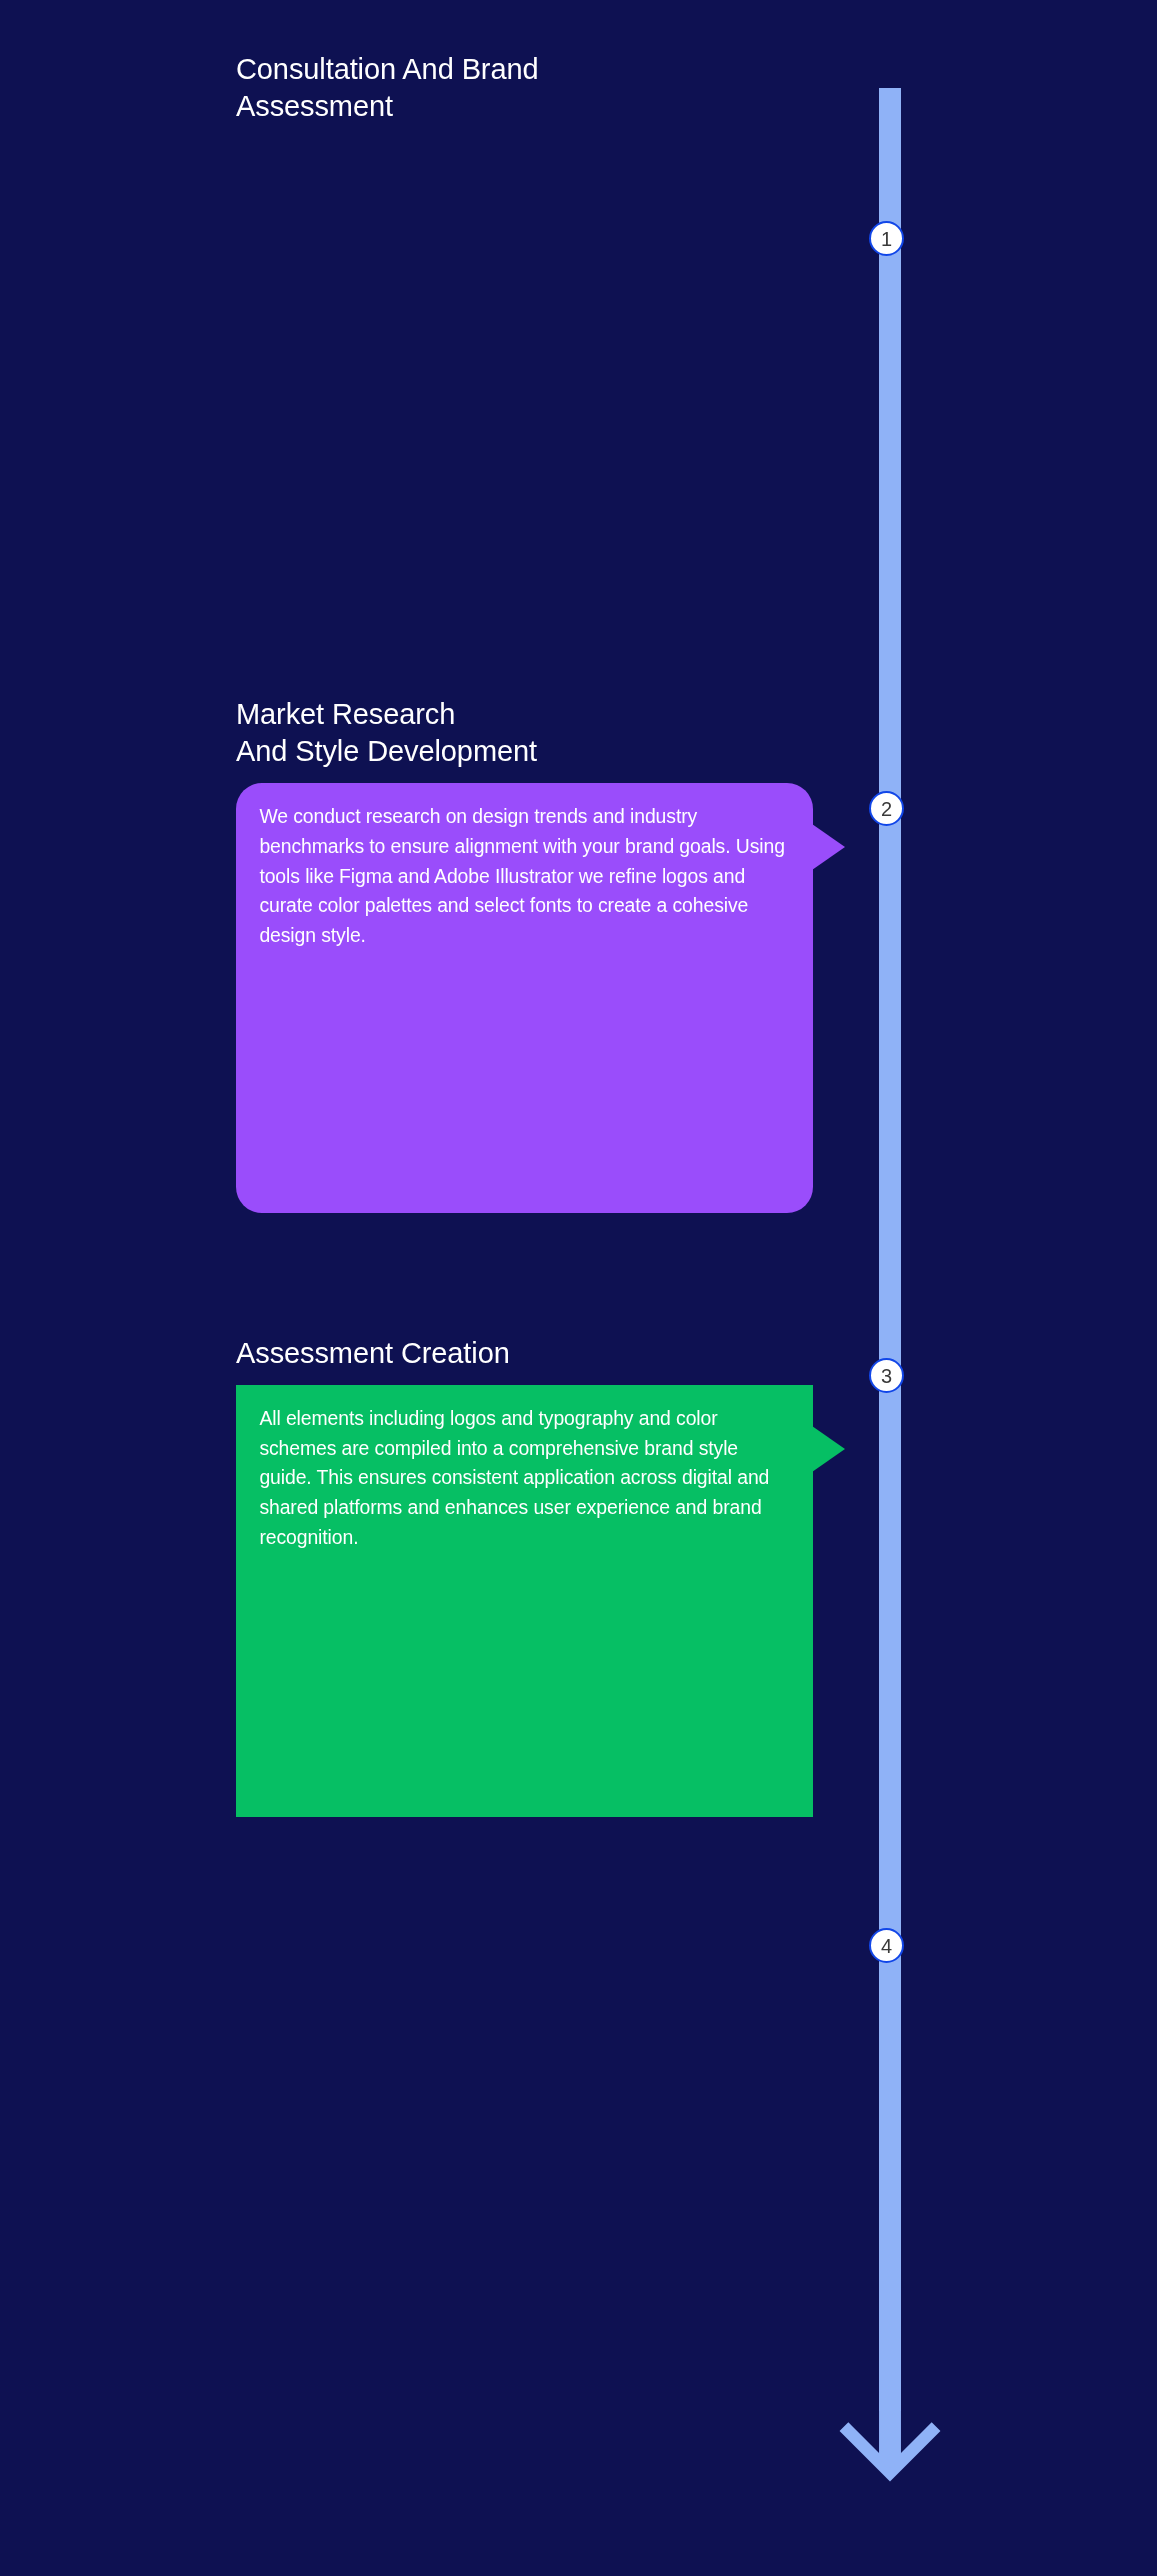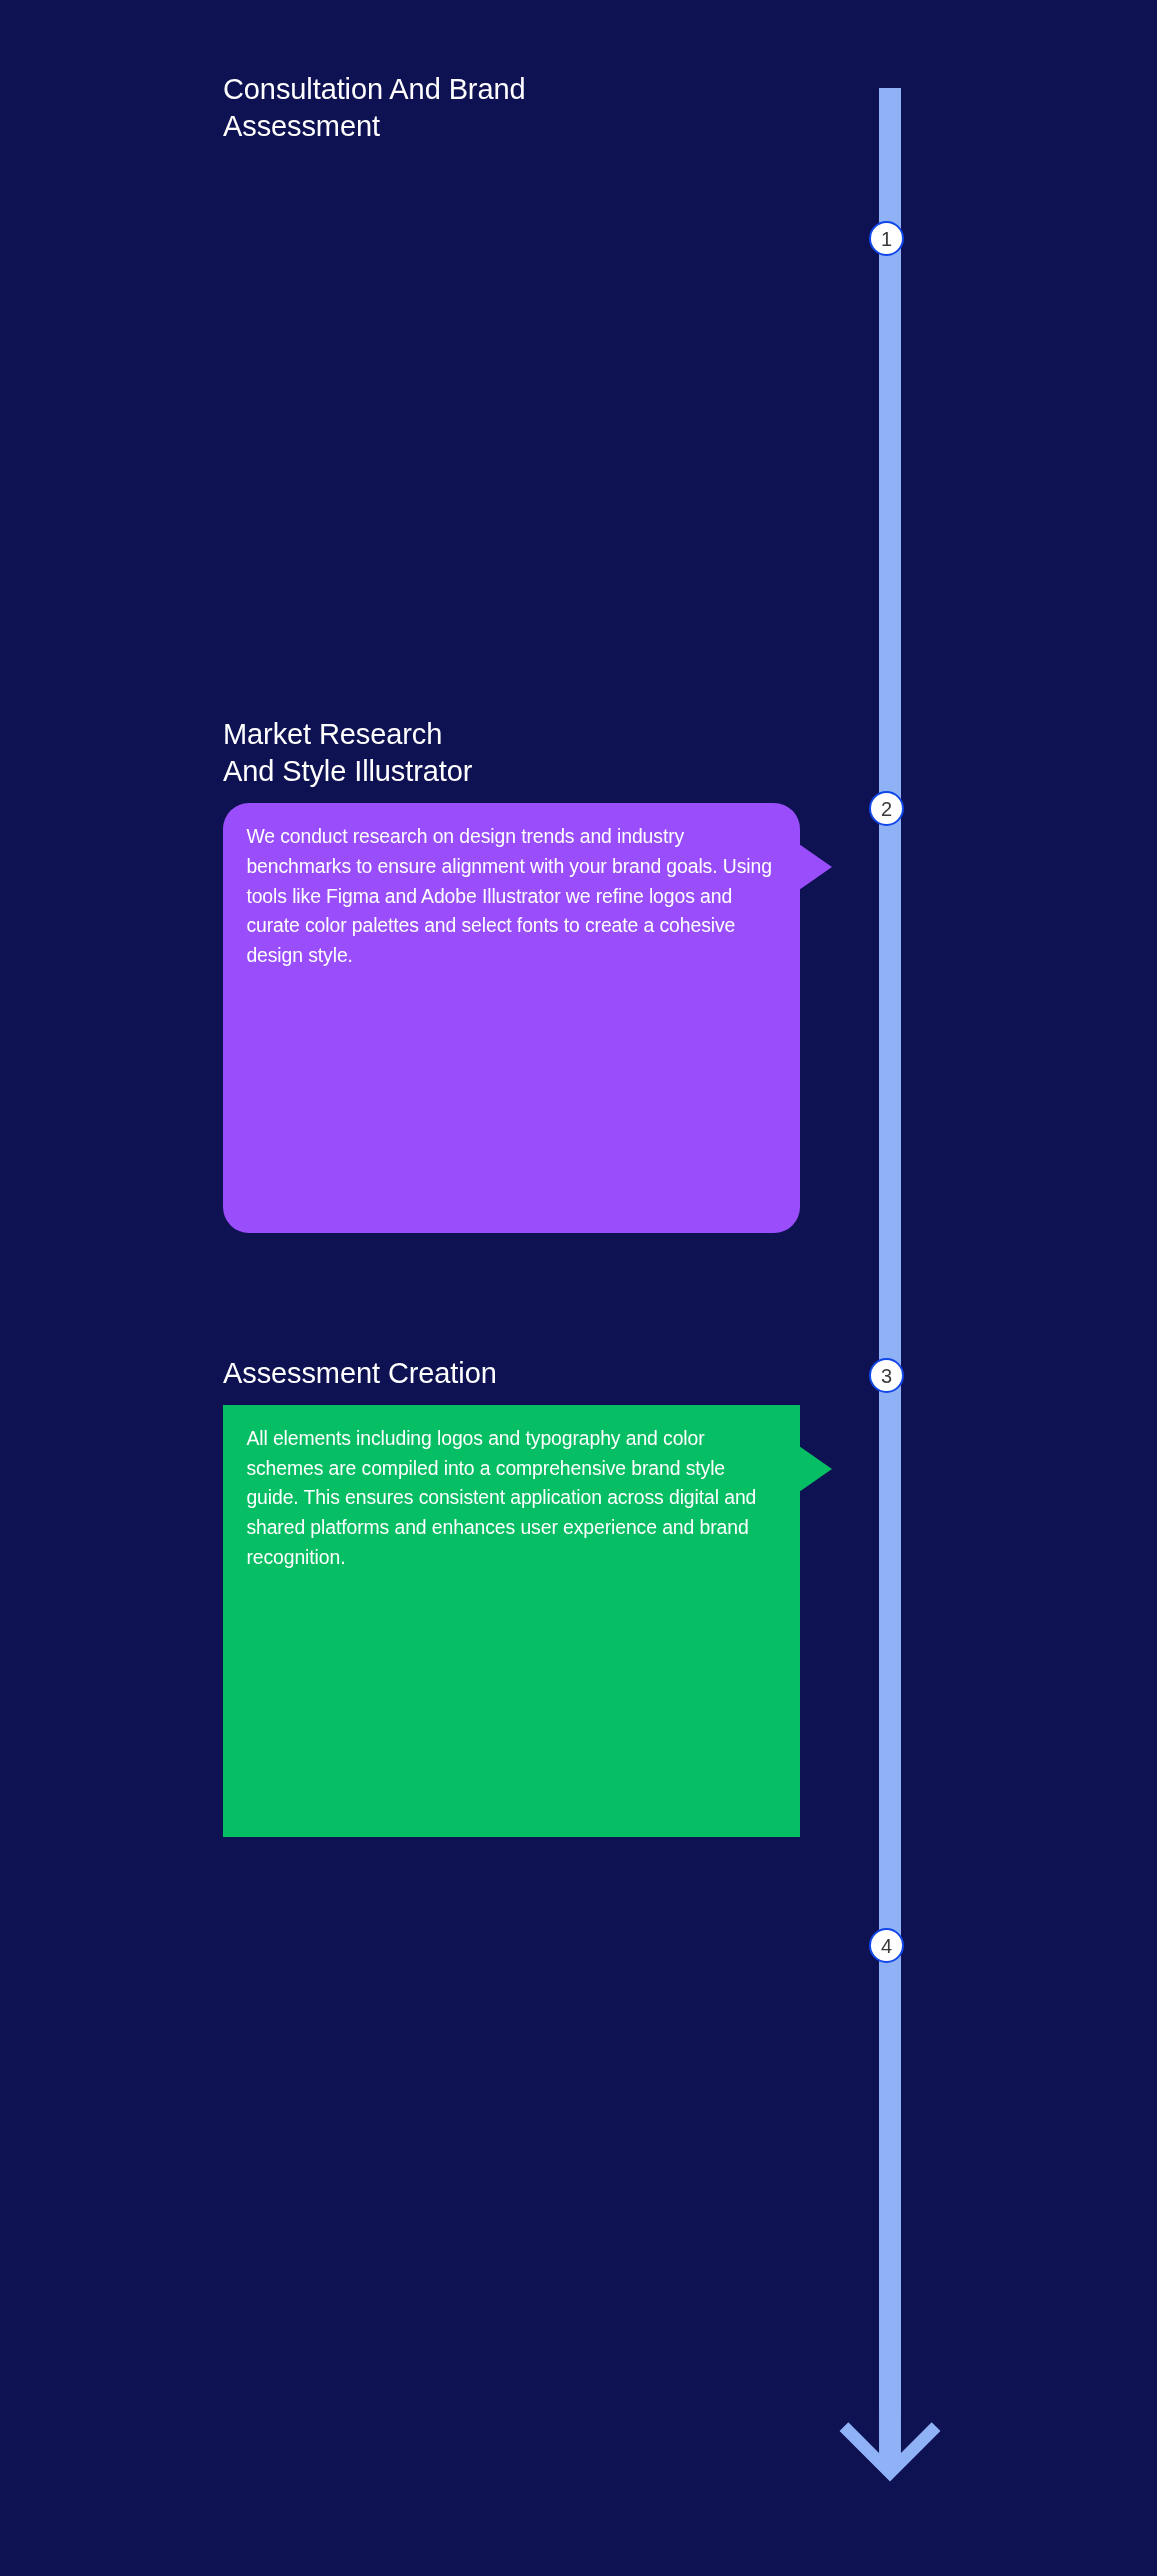--- a/index.html
+++ b/index.html
@@ -58,23 +58,22 @@
     font-size: 20px;
     font-weight: 400;
     color: #3a3a3a;
     line-height: 1;
     font-family: "Liberation Sans", sans-serif;
   }
 
   
   .step {
     position: absolute;
-    left: 223px;
+    left: 236px;
     width: 477px;
-    margin-top: 20px;
   }
   .step-title {
     color: #ffffff;
     font-size: 29px;
     font-weight: 400;
     line-height: 1.28;
     letter-spacing: -0.1px;
     margin: 0 0 13px 0;
     white-space: pre-line;
   }
@@ -120,21 +119,21 @@
   <div class="step" style="top:51px;">
     <h2 class="step-title">Consultation And Brand
 Assessment</h2>
   </div>
   <div class="step-badge" style="top:221px;">
     <span>1</span>
   </div>
 
   <div class="step" style="top:696px;">
     <h2 class="step-title">Market Research
-And Style Illustrator</h2>
+And Style Development</h2>
     <div class="card" style="background:#9a4dfb; color:#9a4dfb; height:430px;border-radius:26px;">
       <div class="card-pointer"></div>
       <p class="card-text">We conduct research on design trends and industry benchmarks to ensure alignment with your brand goals. Using tools like Figma and Adobe Illustrator we refine logos and curate color palettes and select fonts to create a cohesive design style.</p>
     </div>
   </div>
   <div class="step-badge" style="top:791px;">
     <span>2</span>
   </div>
 
   <div class="step" style="top:1335px;">

